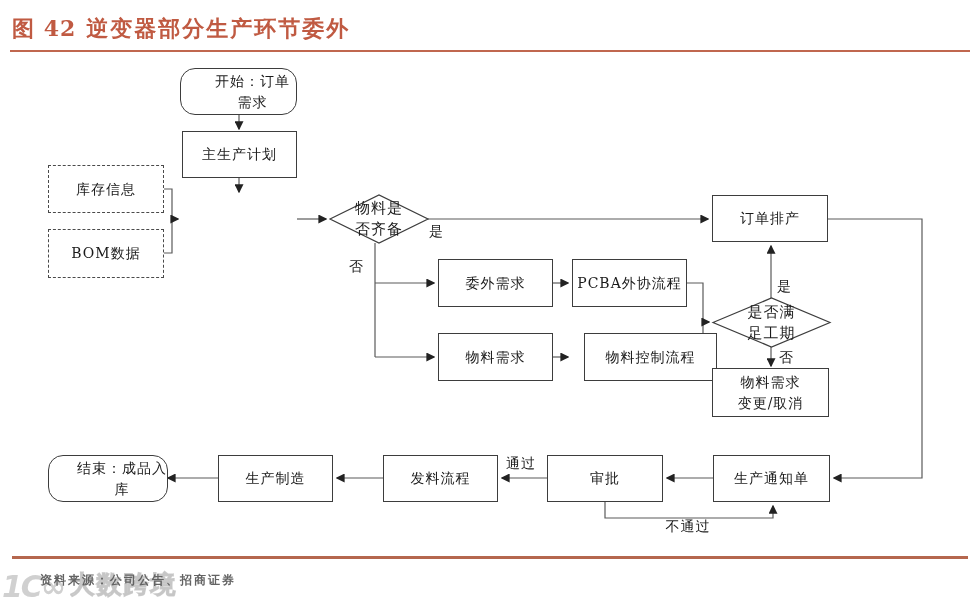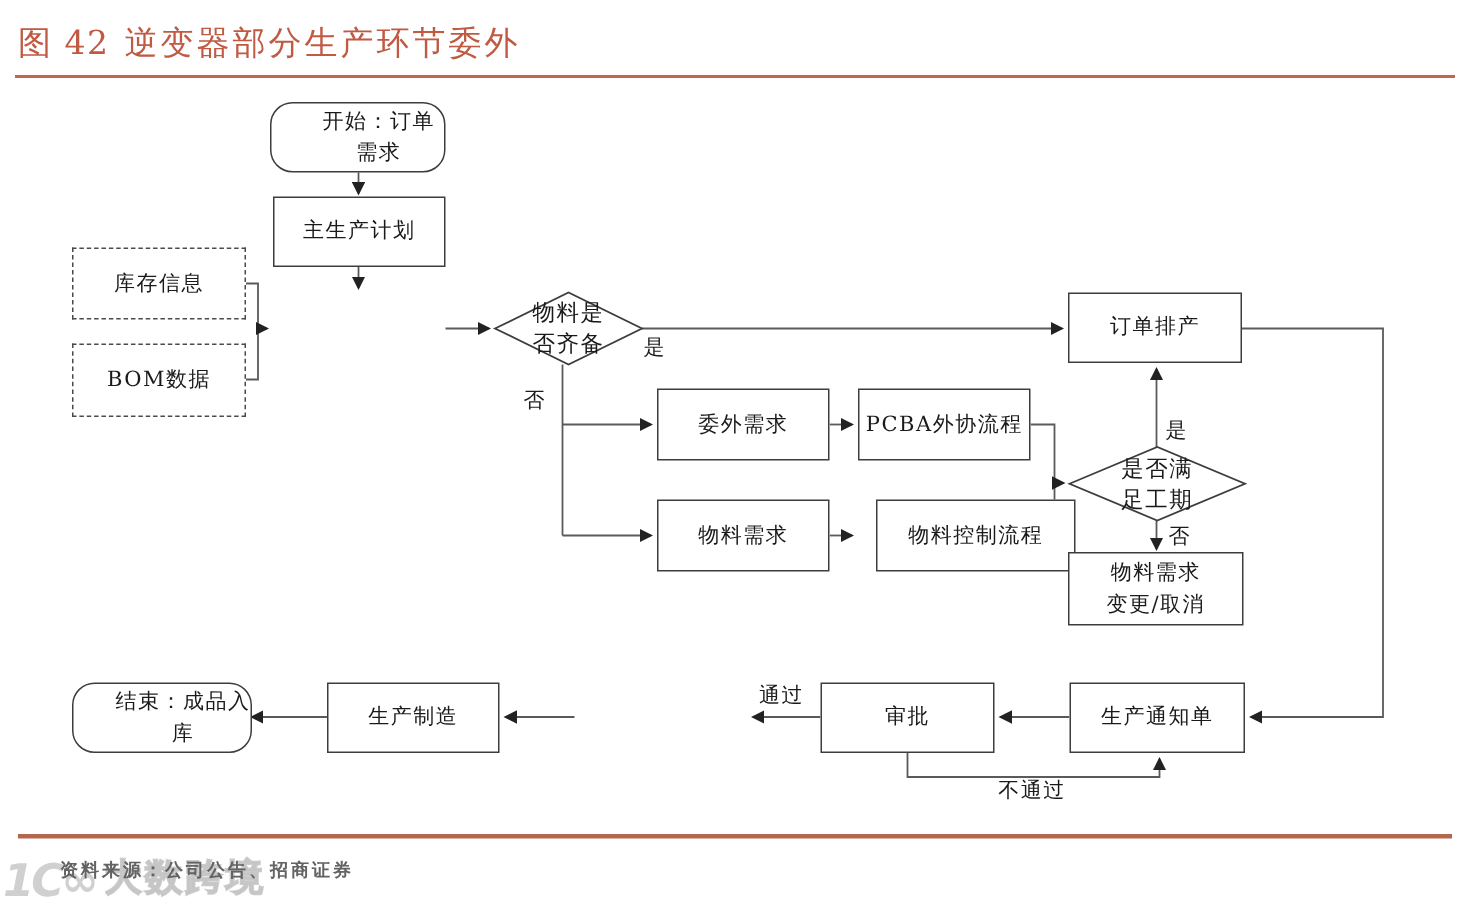--- a/index.html
+++ b/index.html
@@ -1,20 +1,20 @@
 <!DOCTYPE html>
 <html><head>
 <meta charset="utf-8">
 <style>
   html,body{margin:0;padding:0;background:#ffffff;}
   body{font-family:"DejaVu Serif","Liberation Serif",serif;}
   #page{position:relative;width:980px;height:612px;background:#ffffff;overflow:hidden;}
 
   
-  .fig-title{position:absolute;left:12px;top:14px;font-size:22px;font-weight:normal;
+  .fig-title{position:absolute;left:12px;top:14px;font-size:22px;font-weight:bold;
              color:#c05a42;letter-spacing:2px;white-space:nowrap;}
   .fig-title .num{margin-right:10px;letter-spacing:1px;}
   .title-rule{position:absolute;left:10px;top:50px;width:960px;height:2px;background:#c0674f;}
 
   
   #canvas{position:absolute;left:0;top:0;width:980px;height:612px;}
   #connectors{position:absolute;left:0;top:0;}
 
   .node{position:absolute;box-sizing:border-box;background:#ffffff;border:1px solid #3d3d3d;
         display:flex;align-items:center;justify-content:center;text-align:center;
@@ -101,20 +101,21 @@
     <div class="node" style="left:712px;top:195px;width:116px;height:47px;">订单排产</div>
 
     <div class="dtext" style="left:726px;top:303px;width:91px;height:40px;">是否满
 足工期</div>
 
     <div class="node" style="left:712px;top:368px;width:117px;height:49px;">物料需求
 变更/取消</div>
 
     <div class="node" style="left:713px;top:455px;width:117px;height:47px;">生产通知单</div>
     <div class="node" style="left:547px;top:455px;width:116px;height:47px;">审批</div>
+    <div class="node" style="left:383px;top:455px;width:115px;height:47px;">发料流程</div>
     <div class="node" style="left:218px;top:455px;width:115px;height:47px;">生产制造</div>
     <div class="node rounded" style="left:48px;top:455px;width:120px;height:47px;">结束：成品入库</div>
 
     <div class="edge-label" style="left:429px;top:223px;">是</div>
     <div class="edge-label" style="left:349px;top:258px;">否</div>
     <div class="edge-label" style="left:777px;top:278px;">是</div>
     <div class="edge-label" style="left:779px;top:349px;">否</div>
     <div class="edge-label" style="left:503px;top:455px;width:36px;">通过</div>
     <div class="edge-label" style="left:653px;top:518px;width:70px;">不通过</div>
   </div>

